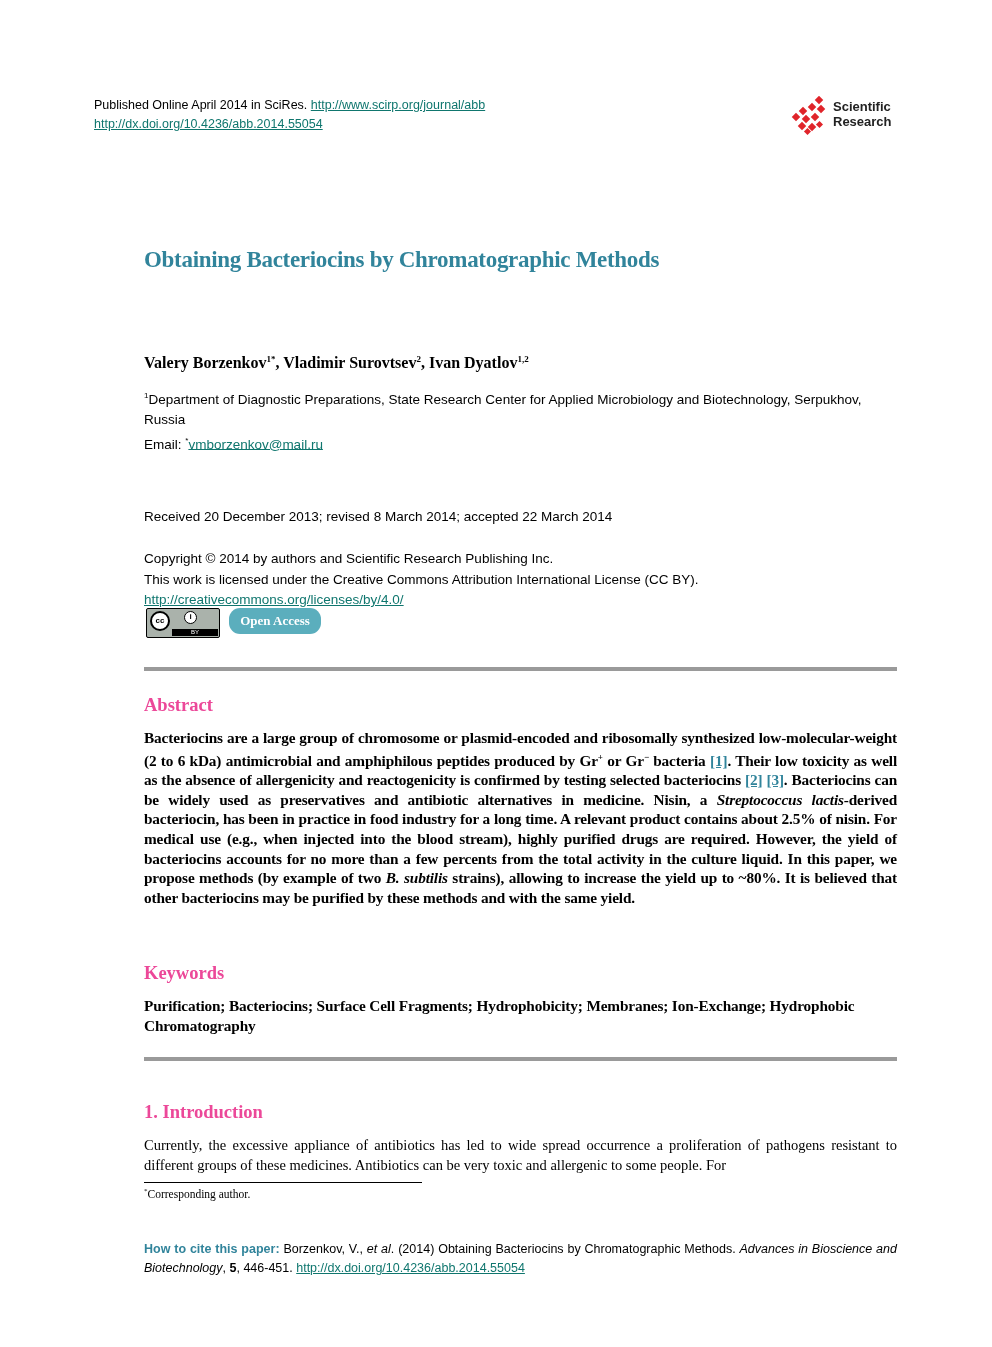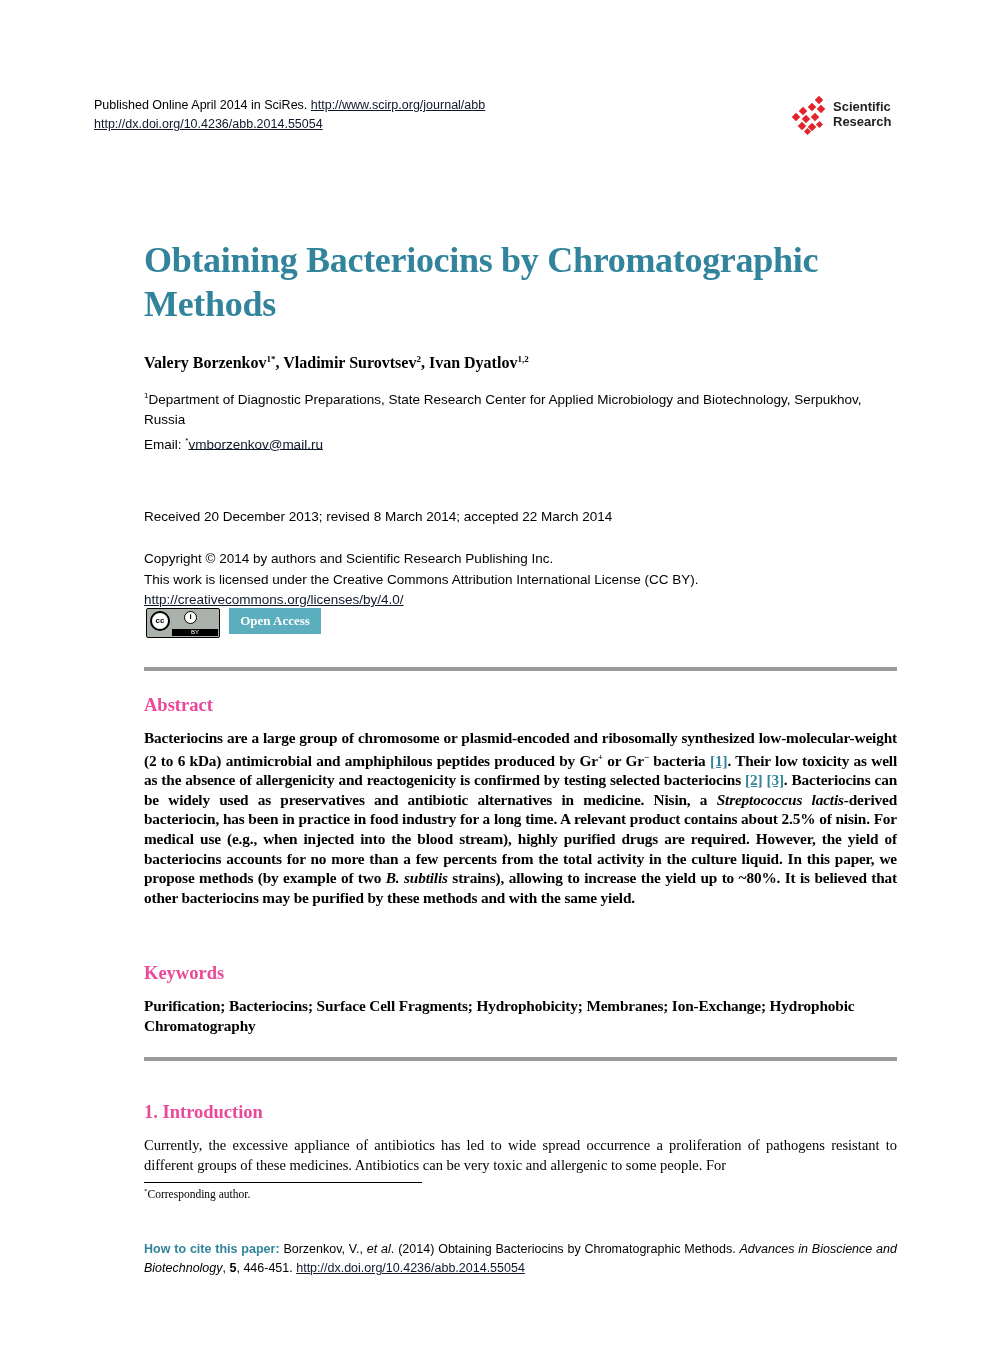--- a/index.html
+++ b/index.html
@@ -1,35 +1,35 @@
 <!DOCTYPE html>
 <html><head>
 <meta charset="utf-8">
 <style>
   html, body { margin: 0; padding: 0; background: #ffffff; }
   body { width: 992px; height: 1347px; position: relative; overflow: hidden; font-family: "Liberation Sans", sans-serif; color: #000; }
   .abs { position: absolute; }
   .journal-header { left: 94px; top: 96px; font-size: 12.5px; line-height: 19px; font-family: "Liberation Sans", sans-serif; }
   .journal-header .jtitle { font-weight: bold; }
-  a, .link { color: #0f172a; text-decoration: underline; }
+  a, .link { color: #0f766e; text-decoration: underline; }
   .logo { left: 790px; top: 96px; width: 120px; height: 40px; }
   .logo svg { position: absolute; left: 0; top: 0; }
   .logo-text { position: absolute; left: 43px; top: 3px; font-size: 13px; line-height: 15px; font-weight: bold; font-family: "Liberation Sans", sans-serif; color: #222; }
-  .title { left: 144px; top: 238px; width: 760px; font-family: "Liberation Serif", serif; font-weight: bold; font-size: 36px; line-height: 44px; color: #31849b; letter-spacing: -0.3px; }
+  .title { left: 144px; top: 238px; width: 760px; font-family: "Liberation Serif", serif; font-weight: bold; font-size: 23px; line-height: 44px; color: #31849b; letter-spacing: -0.3px; }
   .authors { left: 144px; top: 354px; font-family: "Liberation Serif", serif; font-weight: bold; font-size: 16px; }
   .authors sup { font-size: 9px; }
   .affil { left: 144px; top: 386px; width: 760px; font-size: 13.5px; line-height: 20.5px; font-family: "Liberation Sans", sans-serif; }
   .affil sup { font-size: 8px; }
   .dates { left: 144px; top: 509px; font-size: 13.5px; }
   .copyright { left: 144px; top: 549px; font-size: 13.5px; line-height: 20.5px; }
   .cc-badge { left: 146px; top: 608px; width: 74px; height: 30px; background: #aab2ab; border: 1px solid #000; border-radius: 2px; box-sizing: border-box; }
   .cc-badge .cc-circle { position: absolute; left: 3px; top: 2px; width: 20px; height: 20px; border-radius: 50%; background: #fff; border: 2px solid #000; box-sizing: border-box; font-size: 8px; font-weight: bold; text-align: center; line-height: 16px; }
   .cc-badge .by-circle { position: absolute; left: 37px; top: 2px; width: 13px; height: 13px; border-radius: 50%; background: #fff; border: 1.5px solid #000; box-sizing: border-box; font-size: 8px; font-weight: bold; text-align: center; line-height: 10px; }
   .cc-badge .by-bar { position: absolute; left: 25px; bottom: 1px; width: 46px; height: 7px; background: #000; color: #fff; font-size: 6px; line-height: 7px; text-align: center; }
-  .oa-badge { left: 229px; top: 608px; width: 92px; height: 26px; background: #5baebd; color: #fff; font-family: "Liberation Serif", serif; font-weight: bold; font-size: 13px; line-height: 26px; text-align: center; }
+  .oa-badge { left: 229px; top: 608px; width: 92px; height: 26px; background: #5baebd; color: #fff; font-family: "Liberation Serif", serif; font-weight: bold; font-size: 13px; line-height: 26px; text-align: center; border-radius: 11px; }
   .rule { left: 144px; width: 753px; height: 4px; background: #9a9a9a; }
   .section-h { left: 144px; font-family: "Liberation Serif", serif; font-weight: bold; font-size: 18.5px; color: #ec4899; }
   .abstract-body { left: 144px; top: 728px; width: 753px; font-family: "Liberation Serif", serif; font-weight: bold; font-size: 15.3px; line-height: 19.6px; text-align: justify; letter-spacing: -0.15px; }
   .abstract-body sup { font-size: 9px; }
   .cite { color: #31849b; }
   .keywords-body { left: 144px; top: 996px; width: 753px; font-family: "Liberation Serif", serif; font-weight: bold; font-size: 15.3px; line-height: 20px; letter-spacing: -0.15px; }
   .intro-body { left: 144px; top: 1135px; width: 753px; font-family: "Liberation Serif", serif; font-size: 14.5px; line-height: 20px; text-align: justify; }
   .footnote-rule { left: 144px; top: 1182px; width: 278px; height: 1px; background: #000; }
   .footnote { left: 144px; top: 1187px; font-family: "Liberation Serif", serif; font-size: 11.5px; }
   .footnote sup { font-size: 7px; }

